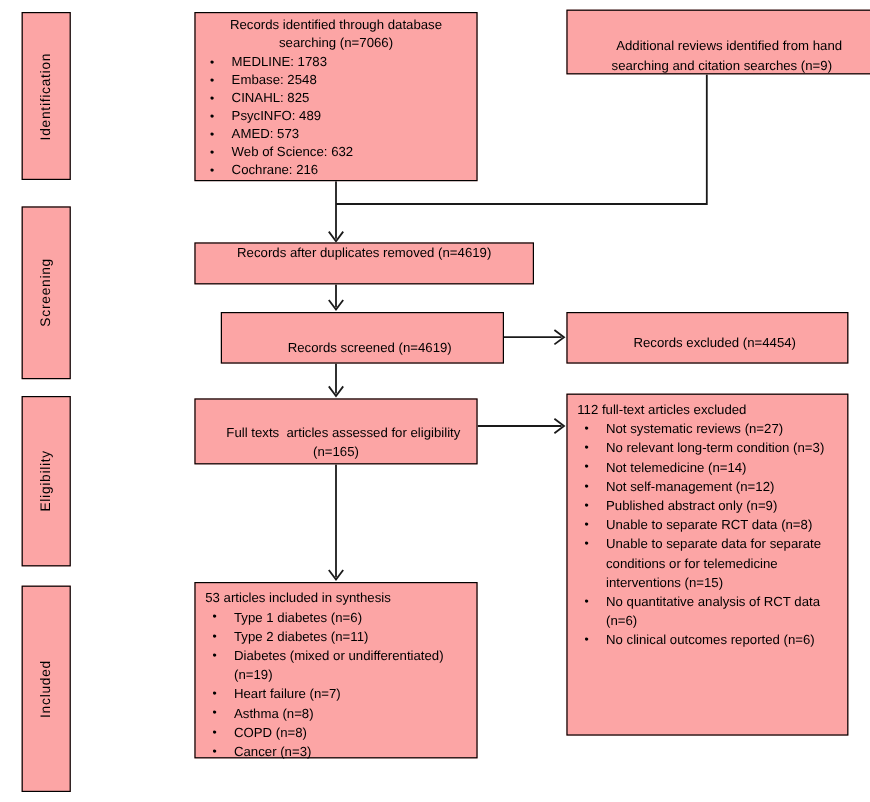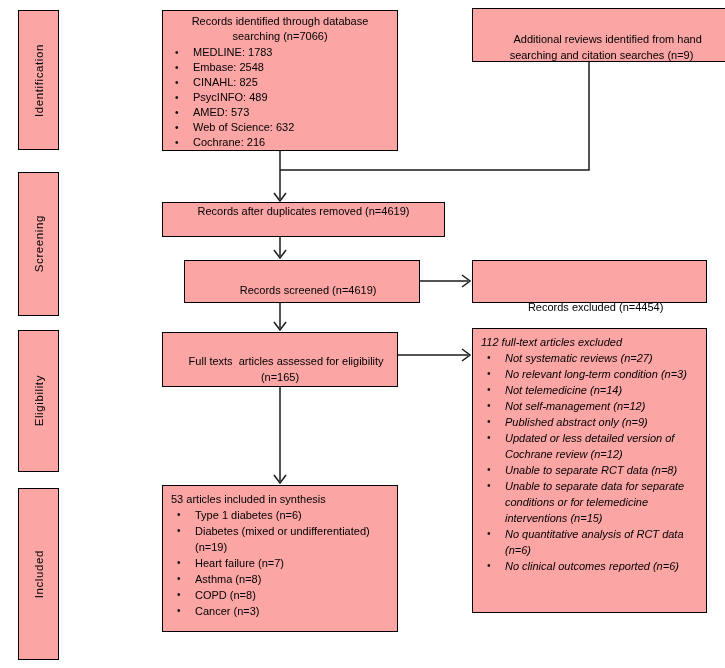--- a/index.html
+++ b/index.html
@@ -43,22 +43,22 @@
   
   #box-identified { left:162px; top:10px; width:236px; height:141px; padding:3px 6px; line-height:15px; }
   #box-identified .title-center { margin-bottom:1px; }
   #box-duplicates { left:162px; top:202px; width:283px; height:35px;
                     display:flex; align-items:flex-start; justify-content:center; padding:0 8px; }
   #box-screened   { left:162px; top:260px; width:236px; height:43px; padding-top:5px;margin-left:22px; }
   #box-fulltext   { left:162px; top:332px; width:236px; height:55px; padding:4px 10px; }
   #box-included-articles { left:162px; top:485px; width:236px; height:147px; padding:5px 8px 0 8px; }
   
   #box-additional  { left:472px; top:8px;   width:259px; height:54px; padding:6px 4px; }
-  #box-excluded    { left:472px; top:260px; width:235px; height:43px; padding-top:22px; }
-  #box-ft-excluded { left:472px; top:328px; width:235px; height:285px; padding:5px 8px 0 8px;font-style:italic; }
+  #box-excluded    { left:472px; top:260px; width:235px; height:43px; padding-top:1px; }
+  #box-ft-excluded { left:472px; top:328px; width:235px; height:285px; padding:5px 8px 0 8px; }
   
   .connectors {
     position:absolute; left:0; top:0;
     width:725px; height:668px;
     pointer-events:none;
   }
   .connectors path { stroke:#1a1a1a; stroke-width:1.5; fill:none; }
 </style>
 </head>
 <body>
@@ -135,32 +135,32 @@
   </div>
 
   <div class="box" id="box-ft-excluded">
     <div>112 full-text articles excluded</div>
     <ul class="bullets">
       <li><span>Not systematic reviews (n=27)</span></li>
       <li><span>No relevant long-term condition (n=3)</span></li>
       <li><span>Not telemedicine (n=14)</span></li>
       <li><span>Not self-management (n=12)</span></li>
       <li><span>Published abstract only (n=9)</span></li>
-      <li><span>Updated or less detailed version of Cochrane review (n=12)</span></li>
       <li><span>Unable to separate RCT data (n=8)</span></li>
       <li><span>Unable to separate data for separate conditions or for telemedicine interventions (n=15)</span></li>
       <li><span>No quantitative analysis of RCT data (n=6)</span></li>
       <li><span>No clinical outcomes reported (n=6)</span></li>
     </ul>
   </div>
 
   <div class="box" id="box-included-articles">
     <div>53 articles included in synthesis</div>
     <ul class="bullets">
       <li><span>Type 1 diabetes (n=6)</span></li>
+      <li><span>Type 2 diabetes (n=11)</span></li>
       <li><span>Diabetes (mixed or undifferentiated) (n=19)</span></li>
       <li><span>Heart failure (n=7)</span></li>
       <li><span>Asthma (n=8)</span></li>
       <li><span>COPD (n=8)</span></li>
       <li><span>Cancer (n=3)</span></li>
     </ul>
   </div>
 
 </div>
 

